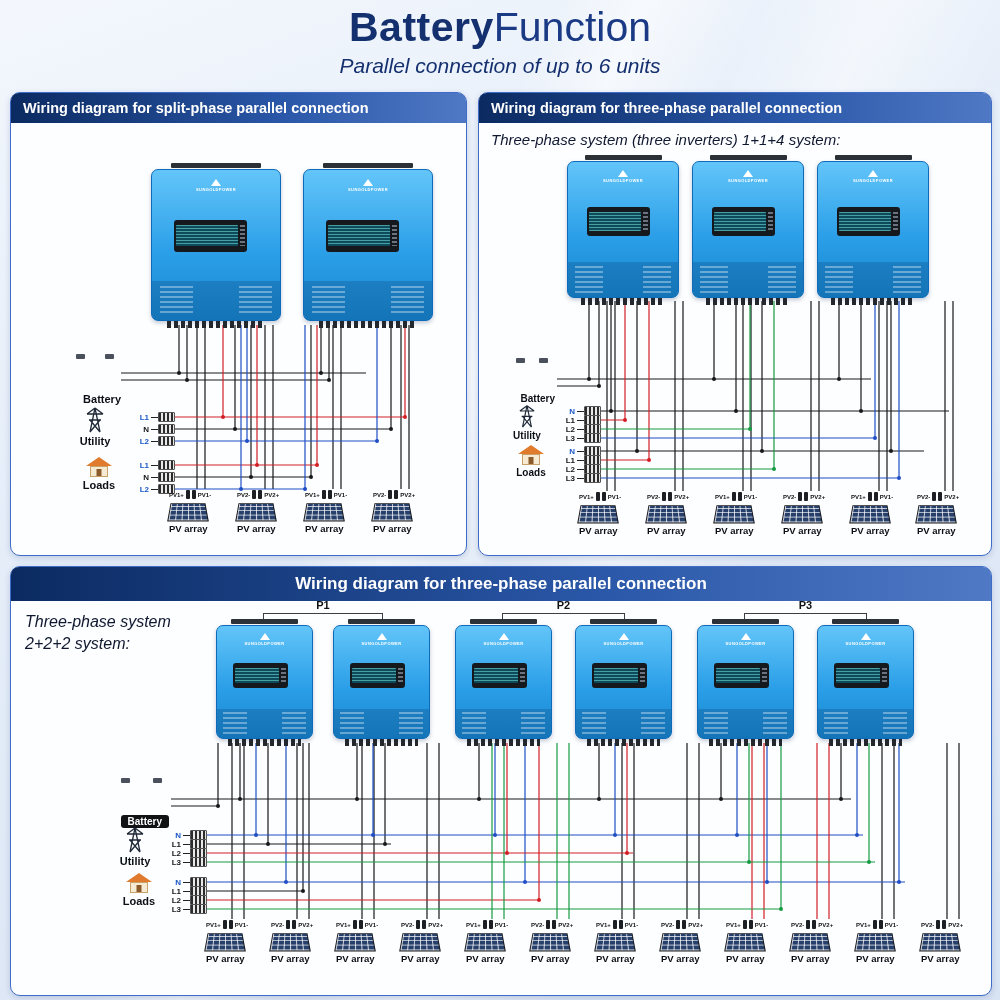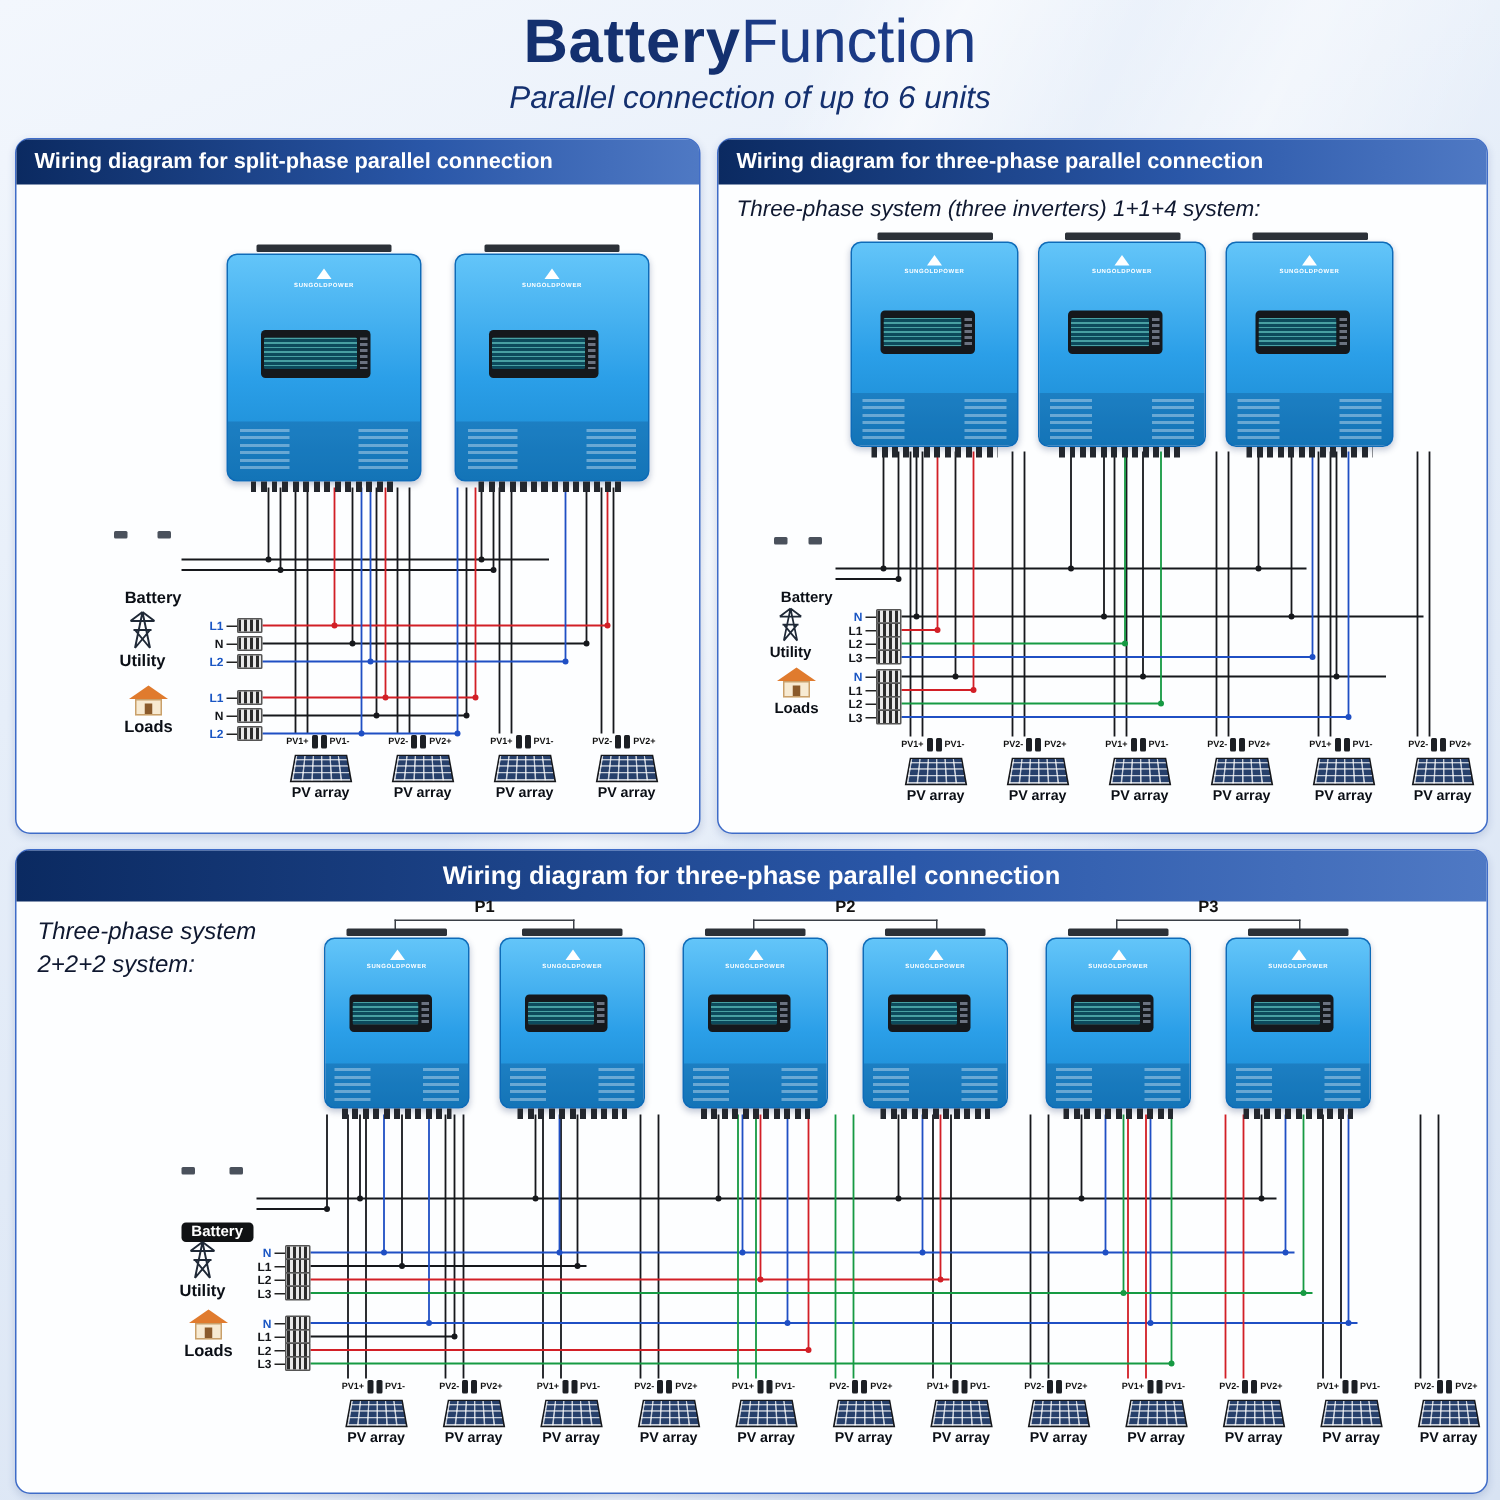--- a/index.html
+++ b/index.html
@@ -63,21 +63,21 @@
   .hb{position:absolute;top:9px;left:3px;right:3px;bottom:0;background:#f7ead2;border:1px solid #c9a06a}
   .hb::after{content:"";position:absolute;left:50%;transform:translateX(-50%);bottom:0;width:5px;height:7px;background:#8a5a2b}
   
   .phrow{position:absolute;display:flex;align-items:center;height:10px}
   .ph{font-size:8px;font-weight:bold;width:16px;text-align:right;margin-right:2px}
   .c-b{color:#1a56c4}.c-k{color:#14161a}
   .stub{width:7px;height:0;border-top:1.2px solid #222}
   .brk{width:15px;height:8px;border:1px solid #555;border-radius:1px;
     background:repeating-linear-gradient(90deg,#2b2b2b 0 2px,#e8e8e8 2px 4px)}
   
-  .pv{position:absolute;width:64px;display:flex;flex-direction:column;align-items:flex-end}
+  .pv{position:absolute;width:64px;display:flex;flex-direction:column;align-items:flex-start}
   .pv-conns{display:flex;align-items:center;gap:2px;height:11px}
   .pv-lab{font-size:6px;font-weight:bold;color:#111;white-space:nowrap}
   .mc4{width:4px;height:9px;background:#1c1f24;border-radius:1px}
   .pv-panel{margin-top:1px;width:36px;height:19px;border:1px solid #16181c;background:#27406b;
     background-image:repeating-linear-gradient(90deg,rgba(255,255,255,.75) 0 1px,transparent 1px 6px),
                      repeating-linear-gradient(0deg,rgba(255,255,255,.75) 0 1px,transparent 1px 5px);
     transform:perspective(60px) rotateX(30deg)}
   .pv-name{margin-top:1px;font-size:9.5px;font-weight:bold;color:#0b0f16;white-space:nowrap}
   
   .pgroup{position:absolute;height:8px;border:1.6px solid #3a3f46;border-bottom:none}

